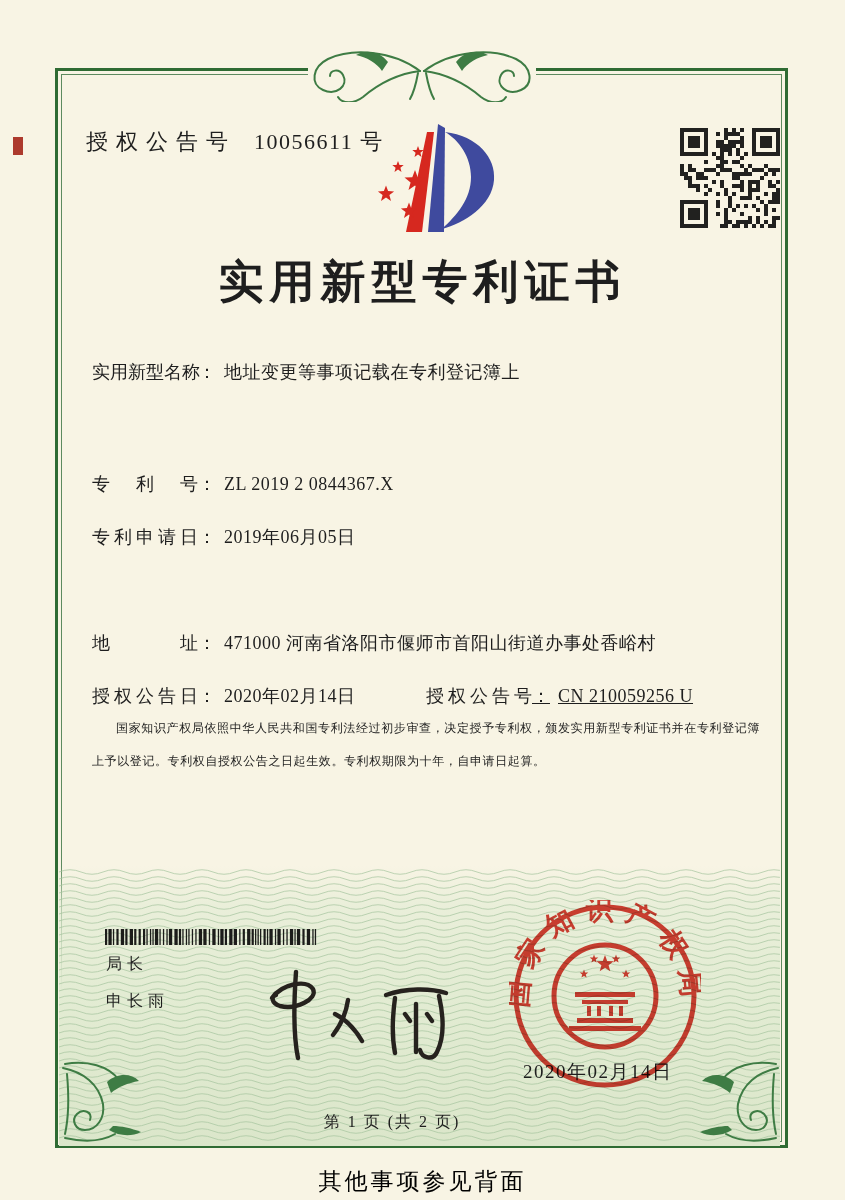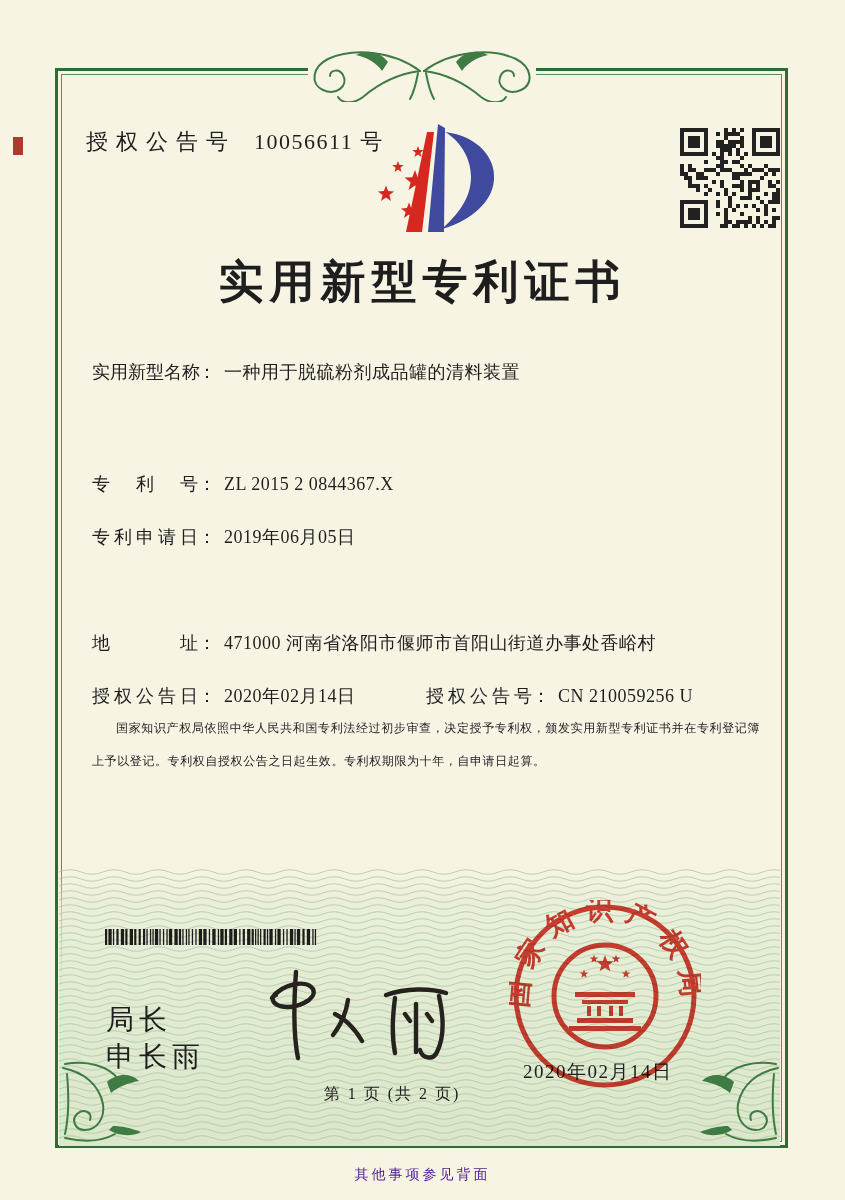--- a/index.html
+++ b/index.html
@@ -17,31 +17,31 @@
   .certno .cn{letter-spacing:8px;}
   .certno .num{letter-spacing:1.5px;margin-left:18px;text-align:center;}
   .certno .suf{margin-left:7px;}
   .logo{position:absolute;left:348px;top:120px;}
   .qr{position:absolute;left:680px;top:128px;background:#f8f4e4;}
   .title{position:absolute;left:0;top:252px;width:100%;text-align:center;font-size:45px;font-weight:700;
          letter-spacing:6px;box-sizing:border-box;}
   .frow{position:absolute;left:92px;width:680px;font-size:18px;white-space:nowrap;}
   .flabel{display:inline-block;width:106px;text-align:justify;text-align-last:justify;vertical-align:bottom;}
   .fvalue{margin-left:8px;letter-spacing:0.5px;}
-  .grp2{position:absolute;left:334px;top:0;}
+  .grp2{position:absolute;left:334px;top:0;text-decoration:underline;}
   .paras{position:absolute;left:92px;top:712px;width:668px;font-size:12px;line-height:33px;
          letter-spacing:0.6px;text-align:justify;}
   .paras p{margin:0;text-indent:2em;}
   .barcode{position:absolute;left:105px;top:929px;}
-  .signer{position:absolute;left:106px;top:1001px;font-size:28px;letter-spacing:5px;line-height:37px;}
+  .signer{position:absolute;left:106px;top:945px;font-size:16px;letter-spacing:5px;line-height:37px;}
   .signature{position:absolute;left:238px;top:962px;}
   .seal{position:absolute;left:509px;top:900px;mix-blend-mode:multiply;opacity:.95;}
   .seal-date{position:absolute;left:523px;top:1059px;font-size:19px;letter-spacing:1.5px;}
-  .page-info{position:absolute;left:55px;top:1084px;width:674px;text-align:center;font-size:16px;letter-spacing:2px;}
-  .back-note{position:absolute;left:0;top:1166px;width:100%;text-align:center;font-size:14px;letter-spacing:3px;color:#4c1d95;}
+  .page-info{position:absolute;left:55px;top:1112px;width:674px;text-align:center;font-size:16px;letter-spacing:2px;}
+  .back-note{position:absolute;left:0;top:1166px;width:100%;text-align:center;font-size:23px;letter-spacing:3px;color:#000000;}
   .ornament{position:absolute;left:292px;top:40px;}
   .flourish{position:absolute;}
   .fl-left{left:57px;top:1060px;}
   .fl-right{left:688px;top:1060px;transform:scaleX(-1);}
   text.sealtxt{font-weight:700;font-size:27px;letter-spacing:11px;}
 </style>
 </head>
 <body>
 
 <div class="page">
@@ -388,24 +388,24 @@
       <rect x="96" y="60" width="4" height="4" fill="#21211f"></rect>
       <rect x="96" y="64" width="4" height="4" fill="#21211f"></rect>
       <rect x="96" y="68" width="4" height="4" fill="#21211f"></rect>
       <rect x="96" y="72" width="4" height="4" fill="#21211f"></rect>
       <rect x="96" y="88" width="4" height="4" fill="#21211f"></rect>
     </svg>
 
   <div class="title">实用新型专利证书</div>
 
   <div class="frow" style="top:360px">
-    <span class="flabel">实用新型名称</span><span>：</span><span class="fvalue">一种用于脱硫粉剂成品罐的清料装置</span>
+    <span class="flabel">实用新型名称</span><span>：</span><span class="fvalue">地址变更等事项记载在专利登记簿上</span>
   </div>
   <div class="frow" style="top:472px">
-    <span class="flabel">专利号</span><span>：</span><span class="fvalue">ZL 2015 2 0844367.X</span>
+    <span class="flabel">专利号</span><span>：</span><span class="fvalue">ZL 2019 2 0844367.X</span>
   </div>
   <div class="frow" style="top:525px">
     <span class="flabel">专利申请日</span><span>：</span><span class="fvalue">2019年06月05日</span>
   </div>
   <div class="frow" style="top:631px">
     <span class="flabel">地址</span><span>：</span><span class="fvalue">471000 河南省洛阳市偃师市首阳山街道办事处香峪村</span>
   </div>
   <div class="frow" style="top:684px">
     <span class="flabel">授权公告日</span><span>：</span><span class="fvalue">2020年02月14日</span>
     <span class="grp2">

